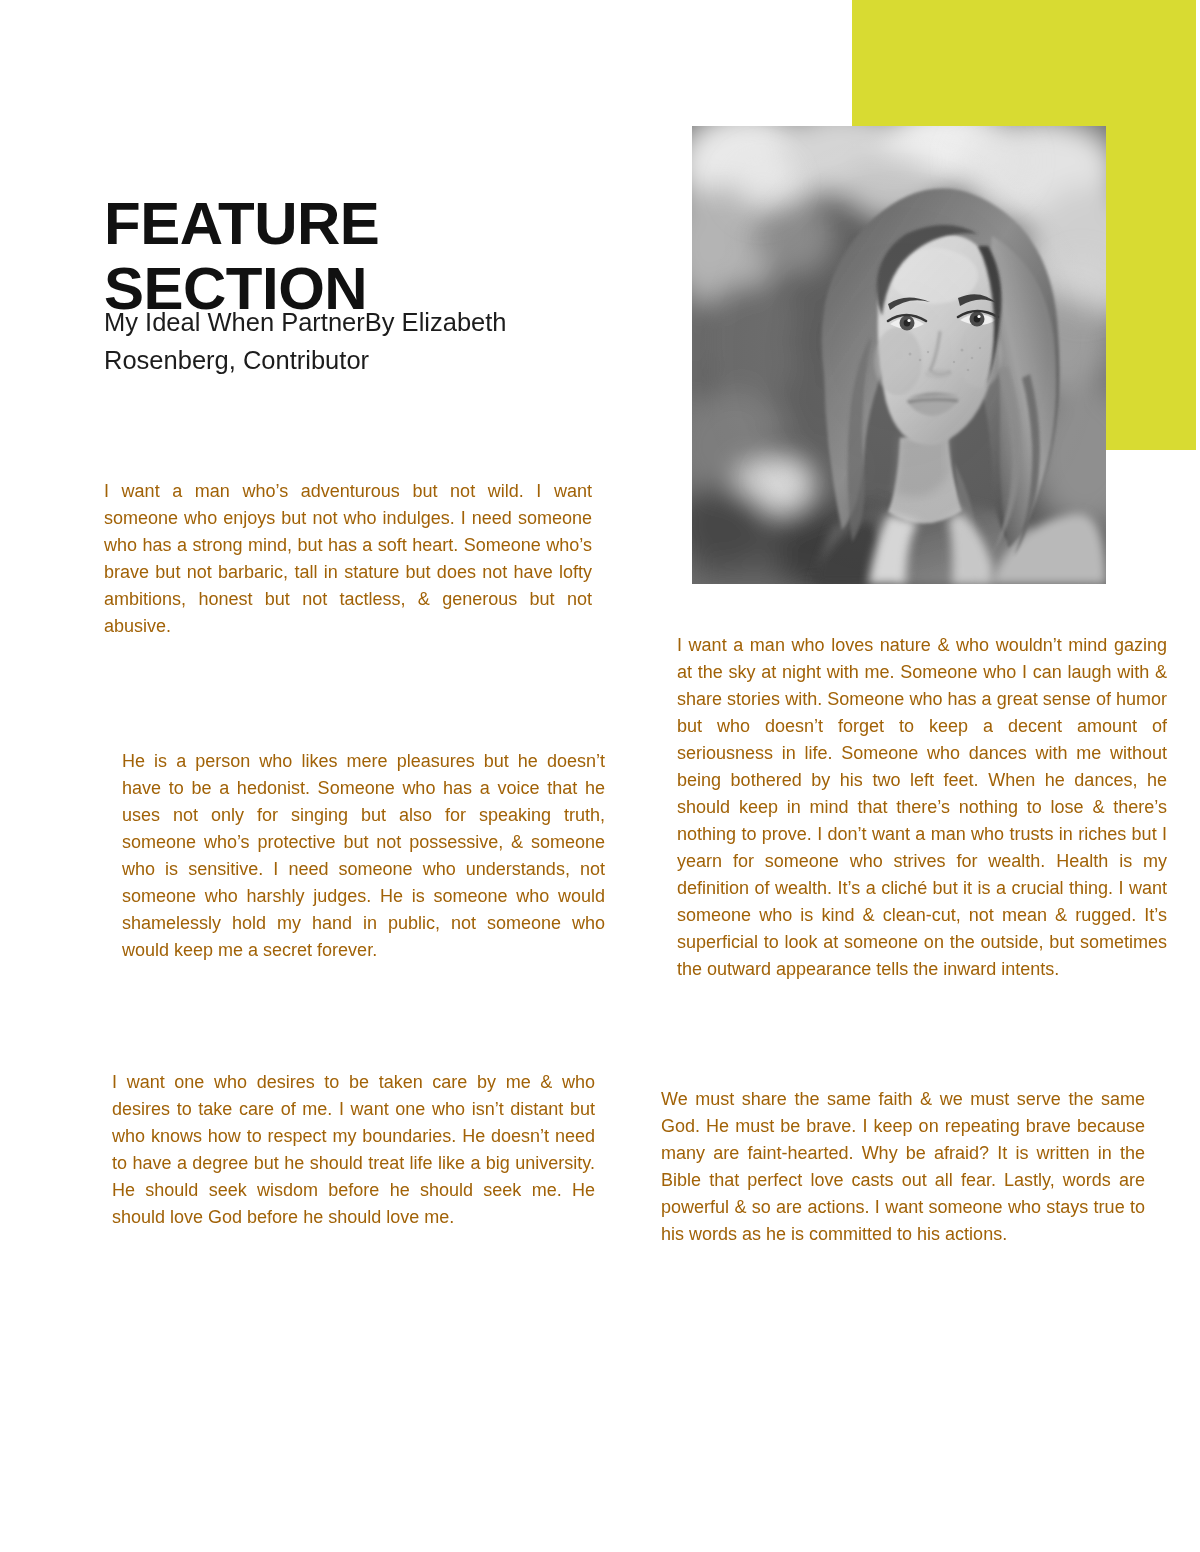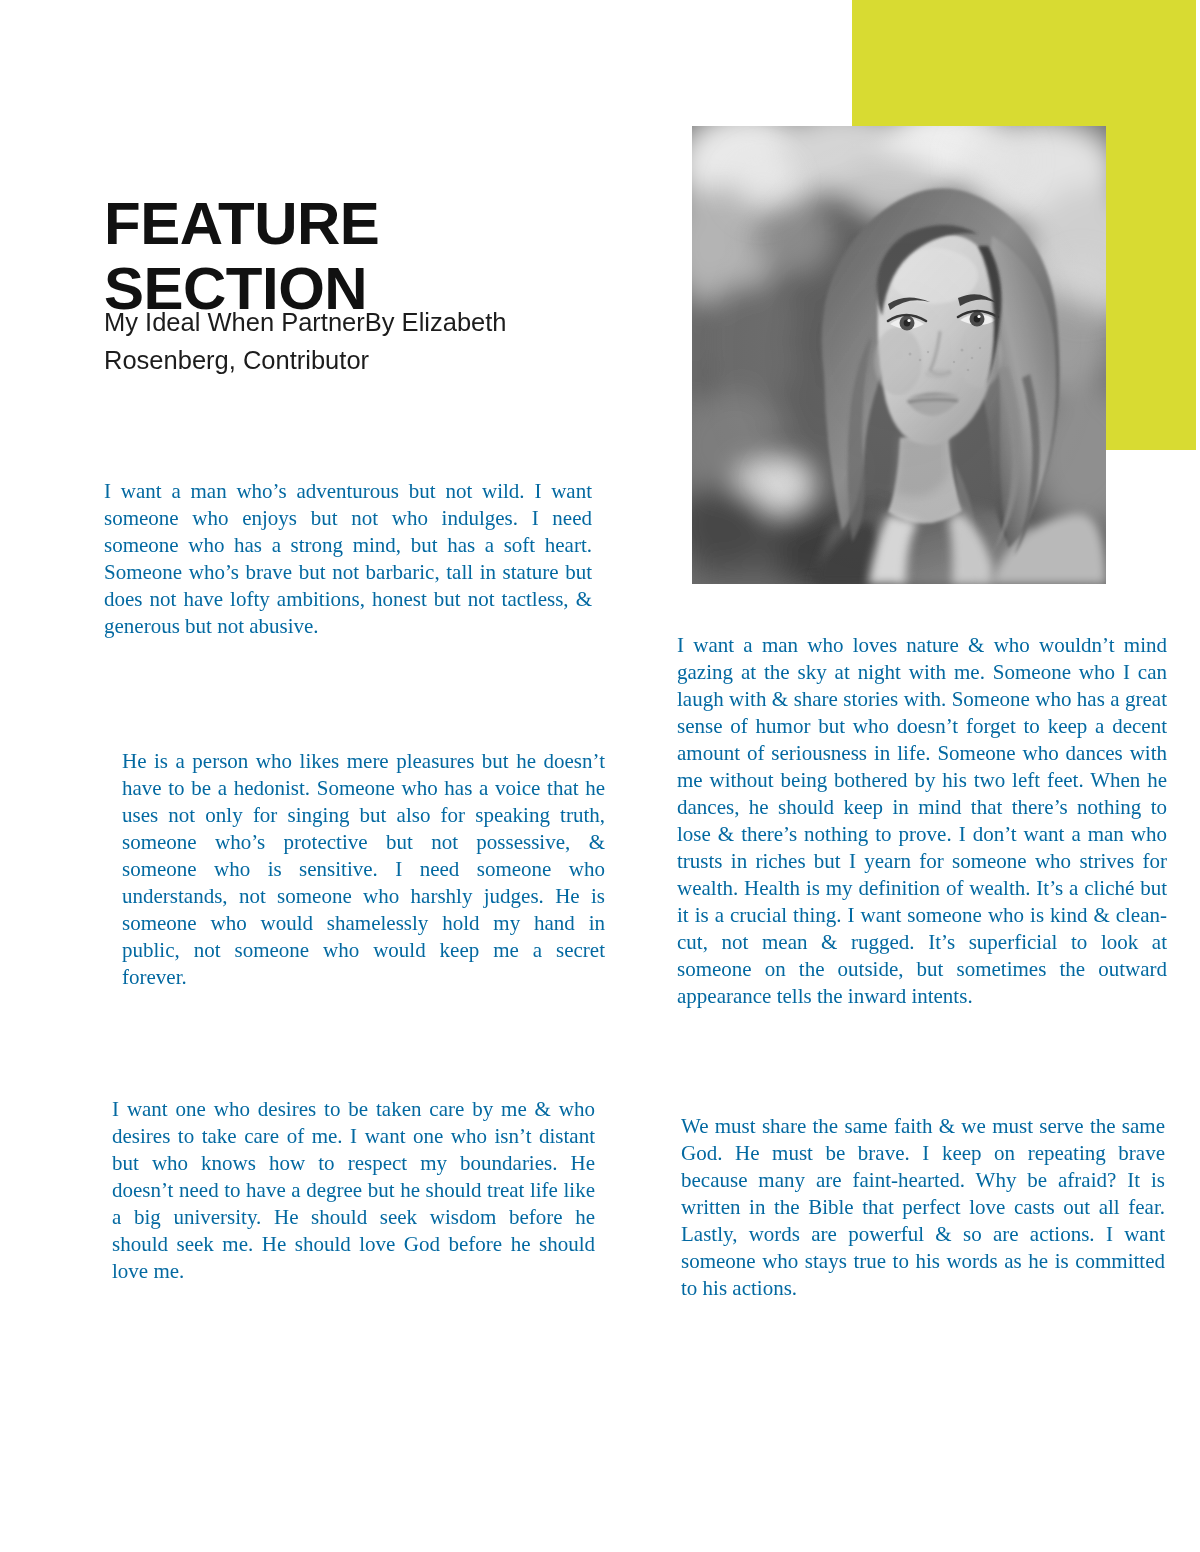--- a/index.html
+++ b/index.html
@@ -89,34 +89,33 @@
   }
   .col-right {
     position: absolute;
     left: 661px;
     top: 632px;
     width: 490px;
     z-index: 3;
   }
 
   .para {
-    font-size: 21px;
+    font-size: 18px;
     line-height: 27px;
     text-align: justify;
-    color: #0369a1;
-    margin: 0;
-    font-family: Liberation Serif, serif;
+    color: #a16207;
+    margin: 0;
   }
 
   .para.p-left-1  { width: 488px; margin-left: 0px;  margin-bottom: 108px; }
   .para.p-left-2  { width: 483px; margin-left: 18px; margin-bottom: 105px; }
   .para.p-left-3  { width: 483px; margin-left: 8px; }
 
   .para.p-right-1 { width: 490px; margin-left: 16px;  margin-bottom: 103px; }
-  .para.p-right-2 { width: 484px; margin-left: 20px;  }
+  .para.p-right-2 { width: 484px; margin-left: 0;  }
 </style>
 </head>
 <body>
 
 <div class="page">
 
   <div class="accent-block"></div>
 
   <div class="photo-frame">
     <svg viewBox="0 0 414 458" preserveAspectRatio="xMidYMid slice" xmlns="http://www.w3.org/2000/svg">

